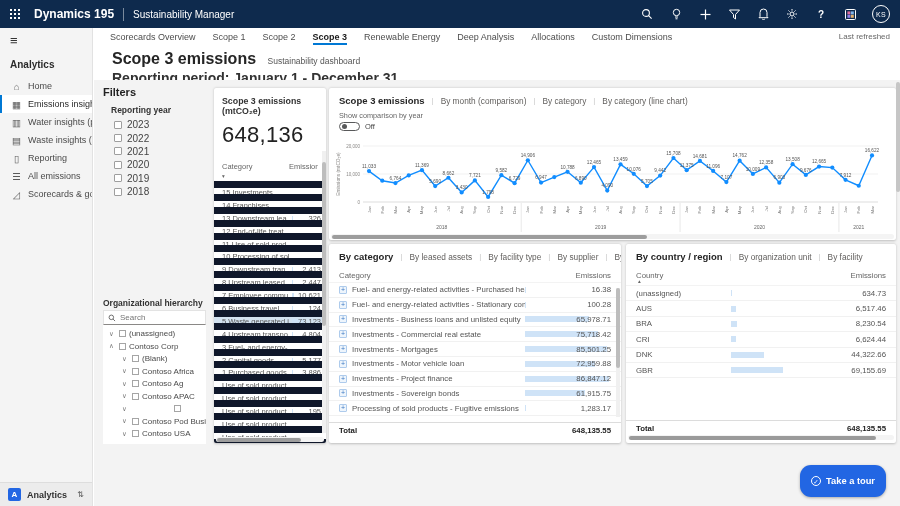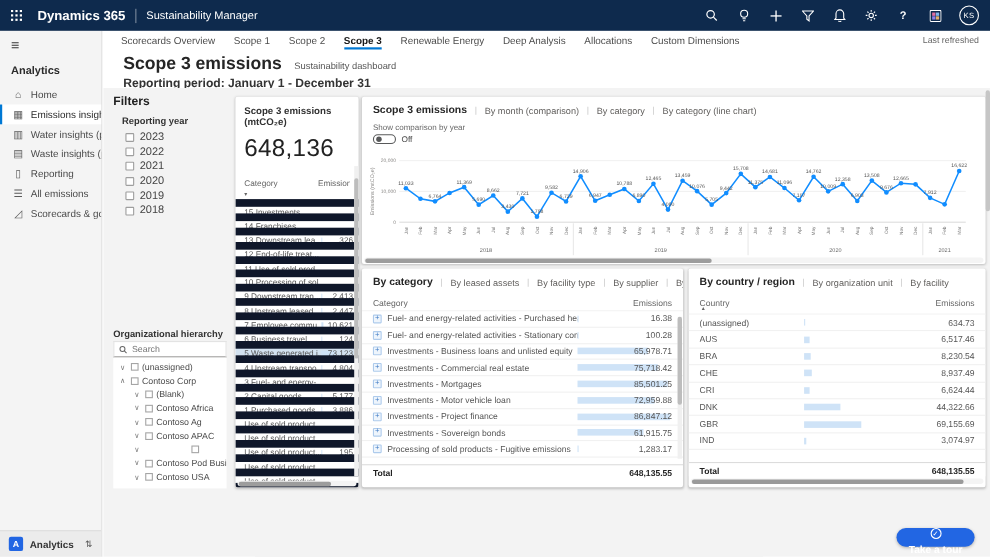--- a/index.html
+++ b/index.html
@@ -29,21 +29,21 @@
 
   
   .tabbar { position:absolute; left:94px; top:28px; right:0; height:19px; background:#fff; display:flex; align-items:center; gap:17px; padding-left:16px; }
   .tab { font-size:9px; color:#4d4d4d; cursor:pointer; position:relative; white-space:nowrap; padding:2px 0 3px; }
   .tab.active { font-weight:bold; color:#1a1a1a; }
   .tab.active::after { content:""; position:absolute; left:0; right:0; bottom:0; height:2px; background:#0078d4; }
   .last-refreshed { position:absolute; right:10px; top:4px; font-size:8px; color:#666; }
   .titlebar { position:absolute; left:94px; top:47px; right:0; height:33px; background:#fff; padding:3px 0 0 18px; }
   .page-title { font-size:16px; font-weight:600; color:#252525; display:inline; }
   .page-subtitle { font-size:8.5px; color:#555; margin-left:7px; }
-  .page-period { font-size:11px; font-weight:bold; color:#333; margin-top:2px; }
+  .page-period { font-size:14px; font-weight:bold; color:#333; margin-top:2px; }
 
   
   .content { position:absolute; left:94px; top:80px; right:0; bottom:0; background:#f3f3f3; }
   .card { position:absolute; background:#fff; border-radius:2px; box-shadow:0 0.8px 2.5px rgba(0,0,0,.22); overflow:hidden; }
 
   
   .filters-panel { position:absolute; left:9px; top:6px; width:103px; }
   .filters-title { font-size:11px; font-weight:bold; color:#222; margin-bottom:7px; }
   .group-label { font-size:8.5px; font-weight:bold; color:#333; margin:0 0 3px 8px; }
   .year-row { display:flex; align-items:center; gap:5px; padding:1.2px 0 1.2px 11px; font-size:10px; color:#444; cursor:pointer; }
@@ -104,21 +104,21 @@
 
   
   .card4 { left:532px; top:164px; width:270px; height:199px; }
   .c4-rows {}
   .c4-row { display:flex; align-items:center; height:15.4px; padding:0 10px; font-size:7.8px; color:#555; border-bottom:1px solid #f1f1f1; }
   .c4-country { width:95px; white-space:nowrap; overflow:hidden; flex:none; }
   .c4-val { flex:1; text-align:right; position:relative; }
   .sort-mark { font-size:5.5px; color:#666; line-height:3px; display:block; padding-left:2px; }
 
   
-  .tour-btn { position:absolute; right:14px; bottom:9px; height:17px; border-radius:11px; background:#2266E3; color:#fff; font-size:9.3px; font-weight:bold; display:flex; align-items:center; gap:5px; padding:0 11px; cursor:pointer; box-shadow:0 1px 3px rgba(0,0,0,.3);flex-direction:column; }
+  .tour-btn { position:absolute; right:14px; bottom:9px; height:32px; border-radius:11px; background:#2266E3; color:#fff; font-size:9.3px; font-weight:bold; display:flex; align-items:center; gap:5px; padding:0 11px; cursor:pointer; box-shadow:0 1px 3px rgba(0,0,0,.3); }
   .tour-check { width:10px; height:10px; border:1px solid #fff; border-radius:50%; font-size:6.5px; line-height:9px; text-align:center; font-weight:normal; }
   .page-vscroll { position:absolute; right:0; top:0; width:4px; height:140px; }
   .page-vthumb { position:absolute; right:0; top:2px; width:4px; height:110px; background:#c6c6c6; border-radius:2px; }
 </style>
 </head>
 <body>
 
 <header class="topbar">
   <div class="waffle">
     <svg width="10" height="10" viewBox="0 0 10 10">
@@ -128,21 +128,21 @@
           <rect x="8" y="0" width="2" height="2"></rect>
           <rect x="0" y="4" width="2" height="2"></rect>
           <rect x="4" y="4" width="2" height="2"></rect>
           <rect x="8" y="4" width="2" height="2"></rect>
           <rect x="0" y="8" width="2" height="2"></rect>
           <rect x="4" y="8" width="2" height="2"></rect>
           <rect x="8" y="8" width="2" height="2"></rect>
         </g>
       </svg>
   </div>
-  <span class="brand">Dynamics 365</span>
+  <span class="brand">Dynamics 195</span>
   <span class="tb-divider"></span>
   <span class="appname">Sustainability Manager</span>
   <div class="tb-right">
     <span class="tb-ic">
         <svg width="12" height="12" viewBox="0 0 12 12" fill="none" stroke="#fff" stroke-width="1.1">
           <circle cx="5" cy="5" r="3.4"></circle>
           <line x1="7.6" y1="7.6" x2="10.6" y2="10.6"></line>
         </svg>
       </span>
     <span class="tb-ic">
@@ -681,38 +681,30 @@
         </div>
         <div class="c4-row">
           <span class="c4-country">AUS</span>
           <span class="c4-val"><span class="dbar" style="width: 4.90065px;"></span><span class="dval">6,517.46</span></span>
         </div>
         <div class="c4-row">
           <span class="c4-country">BRA</span>
           <span class="c4-val"><span class="dbar" style="width: 6.18876px;"></span><span class="dval">8,230.54</span></span>
         </div>
         <div class="c4-row">
-          <span class="c4-country">CHE</span>
-          <span class="c4-val"><span class="dbar" style="width: 6.72034px;"></span><span class="dval">8,937.49</span></span>
-        </div>
-        <div class="c4-row">
           <span class="c4-country">CRI</span>
           <span class="c4-val"><span class="dbar" style="width: 4.98109px;"></span><span class="dval">6,624.44</span></span>
         </div>
         <div class="c4-row">
           <span class="c4-country">DNK</span>
           <span class="c4-val"><span class="dbar" style="width: 33.3274px;"></span><span class="dval">44,322.66</span></span>
         </div>
         <div class="c4-row">
           <span class="c4-country">GBR</span>
           <span class="c4-val"><span class="dbar" style="width: 52px;"></span><span class="dval">69,155.69</span></span>
-        </div>
-        <div class="c4-row">
-          <span class="c4-country">IND</span>
-          <span class="c4-val"><span class="dbar" style="width: 2.31215px;"></span><span class="dval">3,074.97</span></span>
         </div>
       </div>
     <div class="total-row" style="bottom:10px">
       <span>Total</span>
       <span>648,135.55</span>
     </div>
     <div class="hscroll" style="bottom:3px">
         <div class="hthumb" style="width:93%;background:#9a9a9a"></div>
       </div>
   </section>

